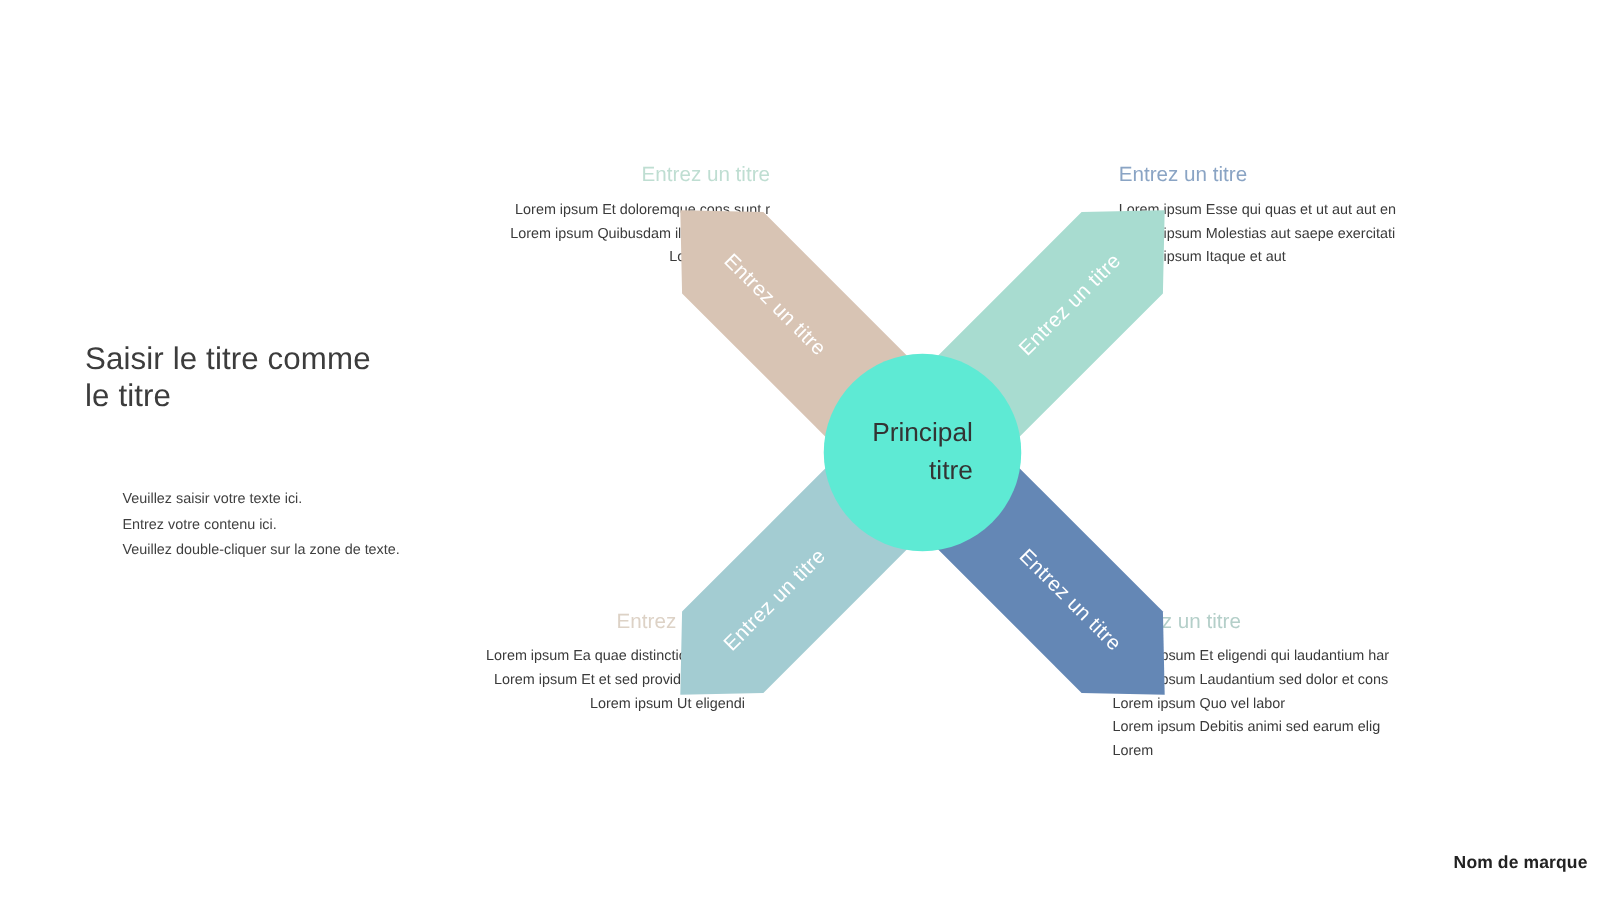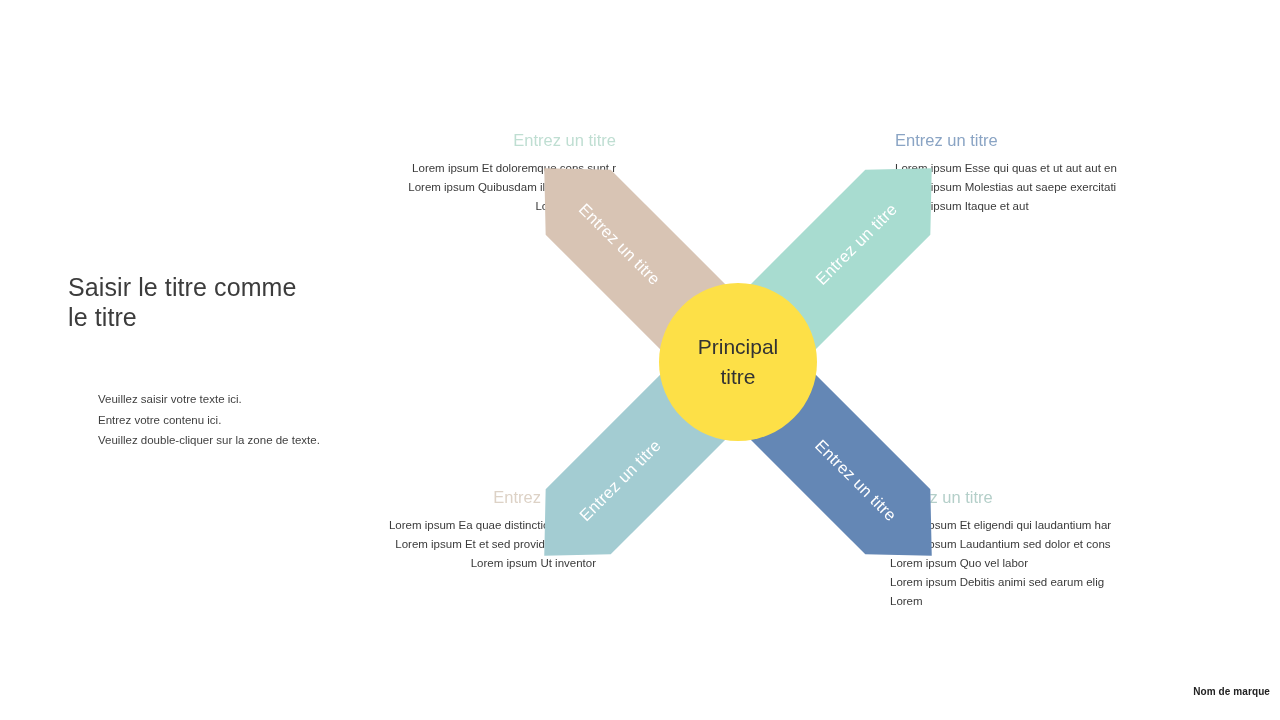--- a/index.html
+++ b/index.html
@@ -113,26 +113,26 @@
   
   #center-circle {
     position: absolute;
     left: 50%;
     top: 50%;
     width: 158px;
     height: 158px;
     margin-left: -79px;
     margin-top: -79px;
     border-radius: 50%;
-    background: #fde047;
+    background: #5eead4;
     z-index: 10;
     display: flex;
     align-items: center;
     justify-content: center;
-    text-align: center;
+    text-align: right;
   }
   #center-title {
     font-size: 21px;
     line-height: 30px;
     color: #333333;
     white-space: pre-line;
   }
 
   
   .callout { position: absolute; }
@@ -154,21 +154,21 @@
   #callout-tl { left: 336px; top: 130px; width: 280px; }
   #callout-tr { left: 895px; top: 130px; width: 300px; }
   #callout-bl { left: 326px; top: 487px; width: 270px; }
   #callout-br { left: 890px; top: 487px; width: 300px; }
 
   
   #brand {
     position: absolute;
     right: 10px;
     bottom: 23px;
-    font-size: 10px;
+    font-size: 14px;
     font-weight: bold;
     color: #222222;
     letter-spacing: 0.1px;
   }
 </style>
 </head>
 <body>
 
 <div id="left-panel">
   <div id="main-title">Saisir le titre comme
@@ -254,21 +254,21 @@
   <h3 style="color:#8aa4c4">Entrez un titre</h3>
   <div class="line">Lorem ipsum Esse qui quas et ut aut aut en</div>
   <div class="line">Lorem ipsum Molestias aut saepe exercitati</div>
   <div class="line">Lorem ipsum Itaque et aut</div>
 </div>
 
 <div class="callout align-right" id="callout-bl">
   <h3 style="color:#ddd2c6">Entrez un titre</h3>
   <div class="line">Lorem ipsum Ea quae distinctio animi qu</div>
   <div class="line">Lorem ipsum Et et sed provident non et</div>
-  <div class="line">Lorem ipsum Ut inventor</div>
+  <div class="line">Lorem ipsum Ut eligendi</div>
 </div>
 
 <div class="callout align-left" id="callout-br">
   <h3 style="color:#b4cfc9">Entrez un titre</h3>
   <div class="line">Lorem ipsum Et eligendi qui laudantium har</div>
   <div class="line">Lorem ipsum Laudantium sed dolor et cons</div>
   <div class="line">Lorem ipsum Quo vel labor</div>
   <div class="line">Lorem ipsum Debitis animi sed earum elig</div>
   <div class="line">Lorem</div>
 </div>

